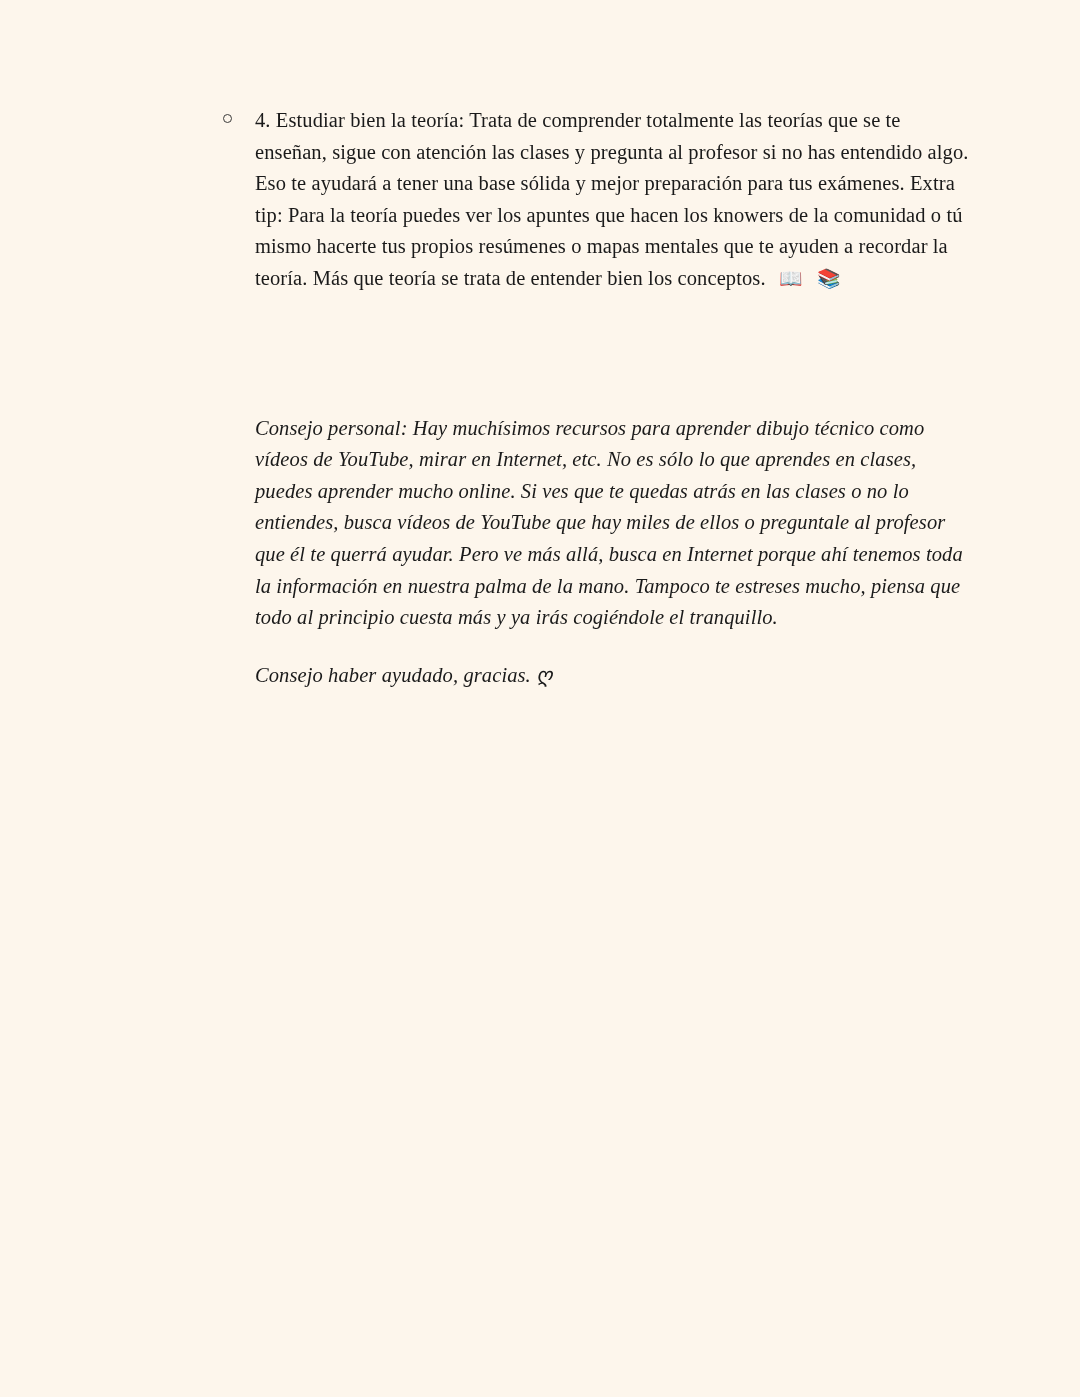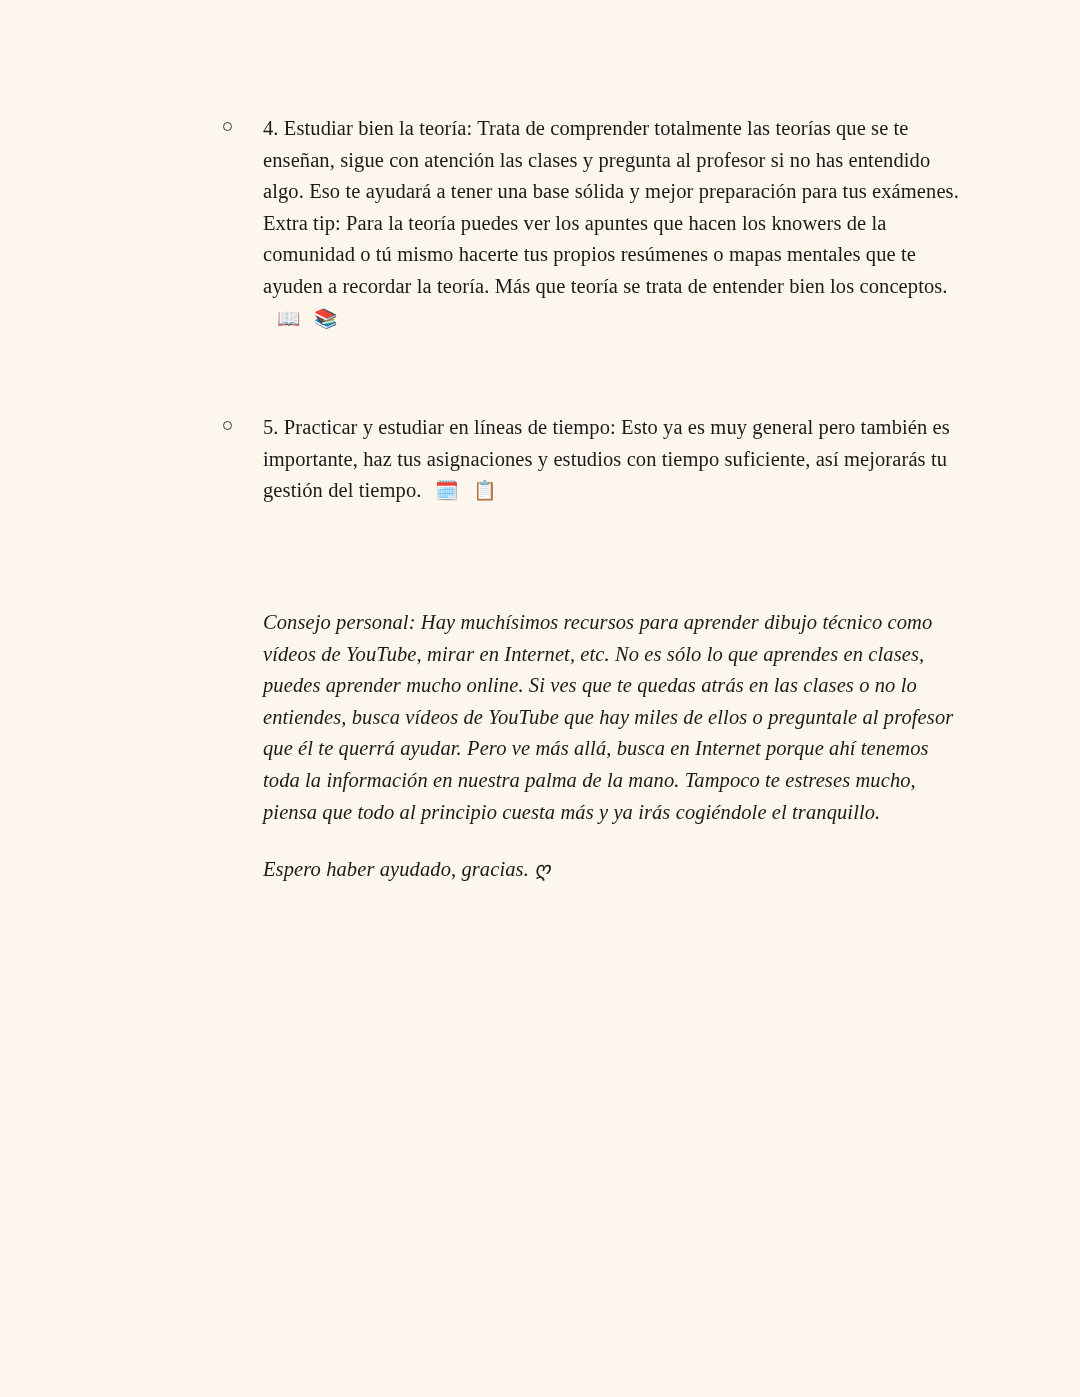--- a/index.html
+++ b/index.html
@@ -42,21 +42,21 @@
     height: 9px;
     border: 1.5px solid #3a3a3a;
     border-radius: 50%;
     box-sizing: border-box;
   }
   .para {
     font-size: 20.5px;
     line-height: 31.6px;
     letter-spacing: 0.1px;
     text-align: left;
-    margin: 8px;
+    margin: 0;
   }
   .emoji {
     font-family: "DejaVu Sans", sans-serif;
     font-size: 19px;
     letter-spacing: 4px;
     padding-left: 14px;
   }
   .block-text {
     padding-left: 40px;
     margin-top: 10px;
@@ -74,26 +74,22 @@
 <div class="page">
   <div class="content">
 
     <div class="bullet-item">
       <span class="bullet-marker"></span>
       <p class="para"><span>4. Estudiar bien la teoría: Trata de comprender totalmente las teorías que se te enseñan, sigue con atención las clases y pregunta al profesor si no has entendido algo. Eso te ayudará a tener una base sólida y mejor preparación para tus exámenes. Extra tip: Para la teoría puedes ver los apuntes que hacen los knowers de la comunidad o tú mismo hacerte tus propios resúmenes o mapas mentales que te ayuden a recordar la teoría. Más que teoría se trata de entender bien los conceptos.</span><span class="emoji">📖 📚</span></p>
     </div>
 
     <div class="spacer-1"></div>
 
-    <div class="bullet-item">
-      <span class="bullet-marker"></span>
-      <p class="para"><span>5. Practicar y estudiar en líneas de tiempo: Esto ya es muy general pero también es importante, haz tus asignaciones y estudios con tiempo suficiente, así mejorarás tu gestión del tiempo.</span><span class="emoji">🗓️ 📋</span></p>
-    </div>
 
     <div class="spacer-2"></div>
 
     <div class="block-text">
       <p class="para">Consejo personal: Hay muchísimos recursos para aprender dibujo técnico como vídeos de YouTube, mirar en Internet, etc. No es sólo lo que aprendes en clases, puedes aprender mucho online. Si ves que te quedas atrás en las clases o no lo entiendes, busca vídeos de YouTube que hay miles de ellos o preguntale al profesor que él te querrá ayudar. Pero ve más allá, busca en Internet porque ahí tenemos toda la información en nuestra palma de la mano. Tampoco te estreses mucho, piensa que todo al principio cuesta más y ya irás cogiéndole el tranquillo.</p>
-      <p class="para">Espero haber ayudado, gracias. ღ</p>
+      <p class="para">Consejo haber ayudado, gracias. ღ</p>
     </div>
 
   </div>
 </div>
 
 </body></html>

